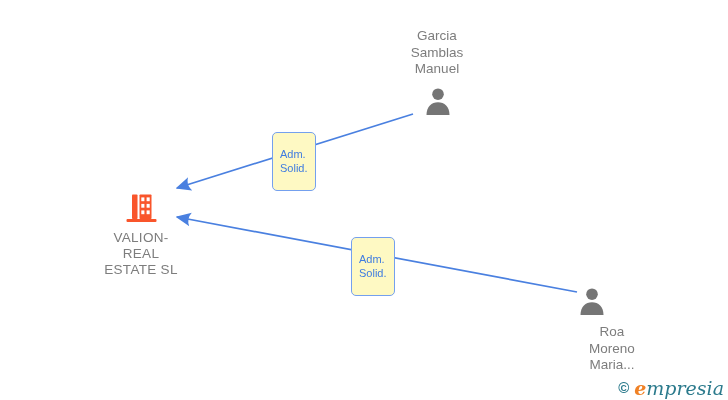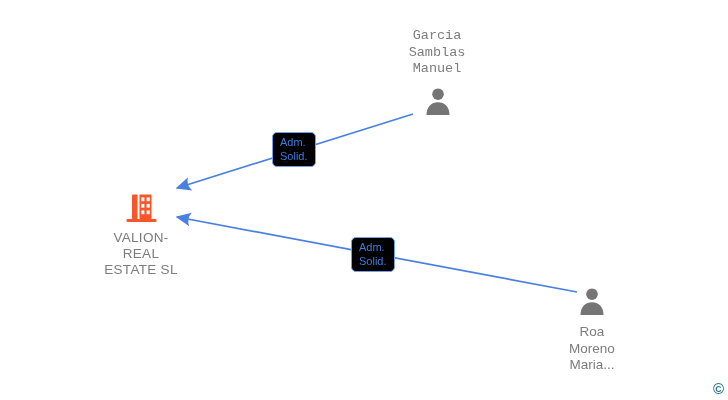--- a/index.html
+++ b/index.html
@@ -38,24 +38,24 @@
     text-align:center;
     white-space:pre-line;
   }
   .node-label.company{
     font-weight:normal;
     line-height:16px;
     letter-spacing:0.3px;
   }
   .edge-label-box{
     position:absolute;
-    background:#000000;
+    background:#fef9c3;
     border:1.5px solid var(--edge-box-border);
     border-radius:5px;
-    padding:3px 7px;
+    padding:15px 7px;
     color:var(--edge-box-text);
     font-size:11px;
     line-height:13.5px;
     white-space:pre-line;
     text-align:left;
     cursor:pointer;
   }
   .brand-footer{
     position:absolute;
     right:4px;bottom:1px;
@@ -81,21 +81,21 @@
 <svg class="edges-layer" viewBox="0 0 728 400" xmlns="http://www.w3.org/2000/svg">
   <defs>
     <marker id="arrow" viewBox="0 0 10 10" refX="9" refY="5" markerWidth="9" markerHeight="9" orient="auto-start-reverse">
       <path class="arrowhead" d="M0,0.5 L10,5 L0,9.5 Q2.8,5 0,0.5 Z"></path>
     </marker>
   </defs>
   <line class="edge-line" x1="413" y1="114" x2="177" y2="188" marker-end="url(#arrow)"></line>
   <line class="edge-line" x1="577" y1="292" x2="177" y2="217" marker-end="url(#arrow)"></line>
 </svg>
 
-<div class="node-label" style="left:377px;top:28px;width:120px;font-family:Liberation Mono, monospace;">Garcia
+<div class="node-label" style="left:377px;top:28px;width:120px;">Garcia
 Samblas
 Manuel</div>
 <svg class="node-icon" style="left:424px;top:87px;" width="28" height="29" viewBox="0 0 28 29" xmlns="http://www.w3.org/2000/svg">
   <circle class="person-shape" cx="14" cy="7.2" r="5.8"></circle>
   <path class="person-shape" d="M2.5,28 C2.5,19.8 7.6,15.3 14,15.3 C20.4,15.3 25.5,19.8 25.5,28 Z"></path>
 </svg>
 
 <svg class="node-icon" style="left:125px;top:191px;" width="33" height="33" viewBox="0 0 33 33" xmlns="http://www.w3.org/2000/svg">
   <rect class="company-shape" x="1.5" y="28" width="30" height="3" rx="1"></rect>
   <rect class="company-shape" x="7" y="3.5" width="5.5" height="24.5" rx="0.8"></rect>
@@ -110,24 +110,25 @@
   </g>
 </svg>
 <div class="node-label company" style="left:71px;top:230px;width:140px;">VALION-
 REAL
 ESTATE SL</div>
 
 <svg class="node-icon" style="left:578px;top:287px;" width="28" height="29" viewBox="0 0 28 29" xmlns="http://www.w3.org/2000/svg">
   <circle class="person-shape" cx="14" cy="7.2" r="5.8"></circle>
   <path class="person-shape" d="M2.5,28 C2.5,19.8 7.6,15.3 14,15.3 C20.4,15.3 25.5,19.8 25.5,28 Z"></path>
 </svg>
-<div class="node-label" style="left:532px;top:324px;width:120px;">Roa
+<div class="node-label" style="left:552px;top:324px;width:120px;">Roa
 Moreno
 Maria...</div>
 
 <div class="edge-label-box" style="left:272px;top:132px;">Adm.
 Solid.</div>
 <div class="edge-label-box" style="left:351px;top:237px;">Adm.
 Solid.</div>
 
 <div class="brand-footer">
   <span class="brand-copyright">©</span>
+  <span class="brand-name"><span class="brand-initial">e</span><span>mpresia</span></span>
 </div>
 
 </body></html>

